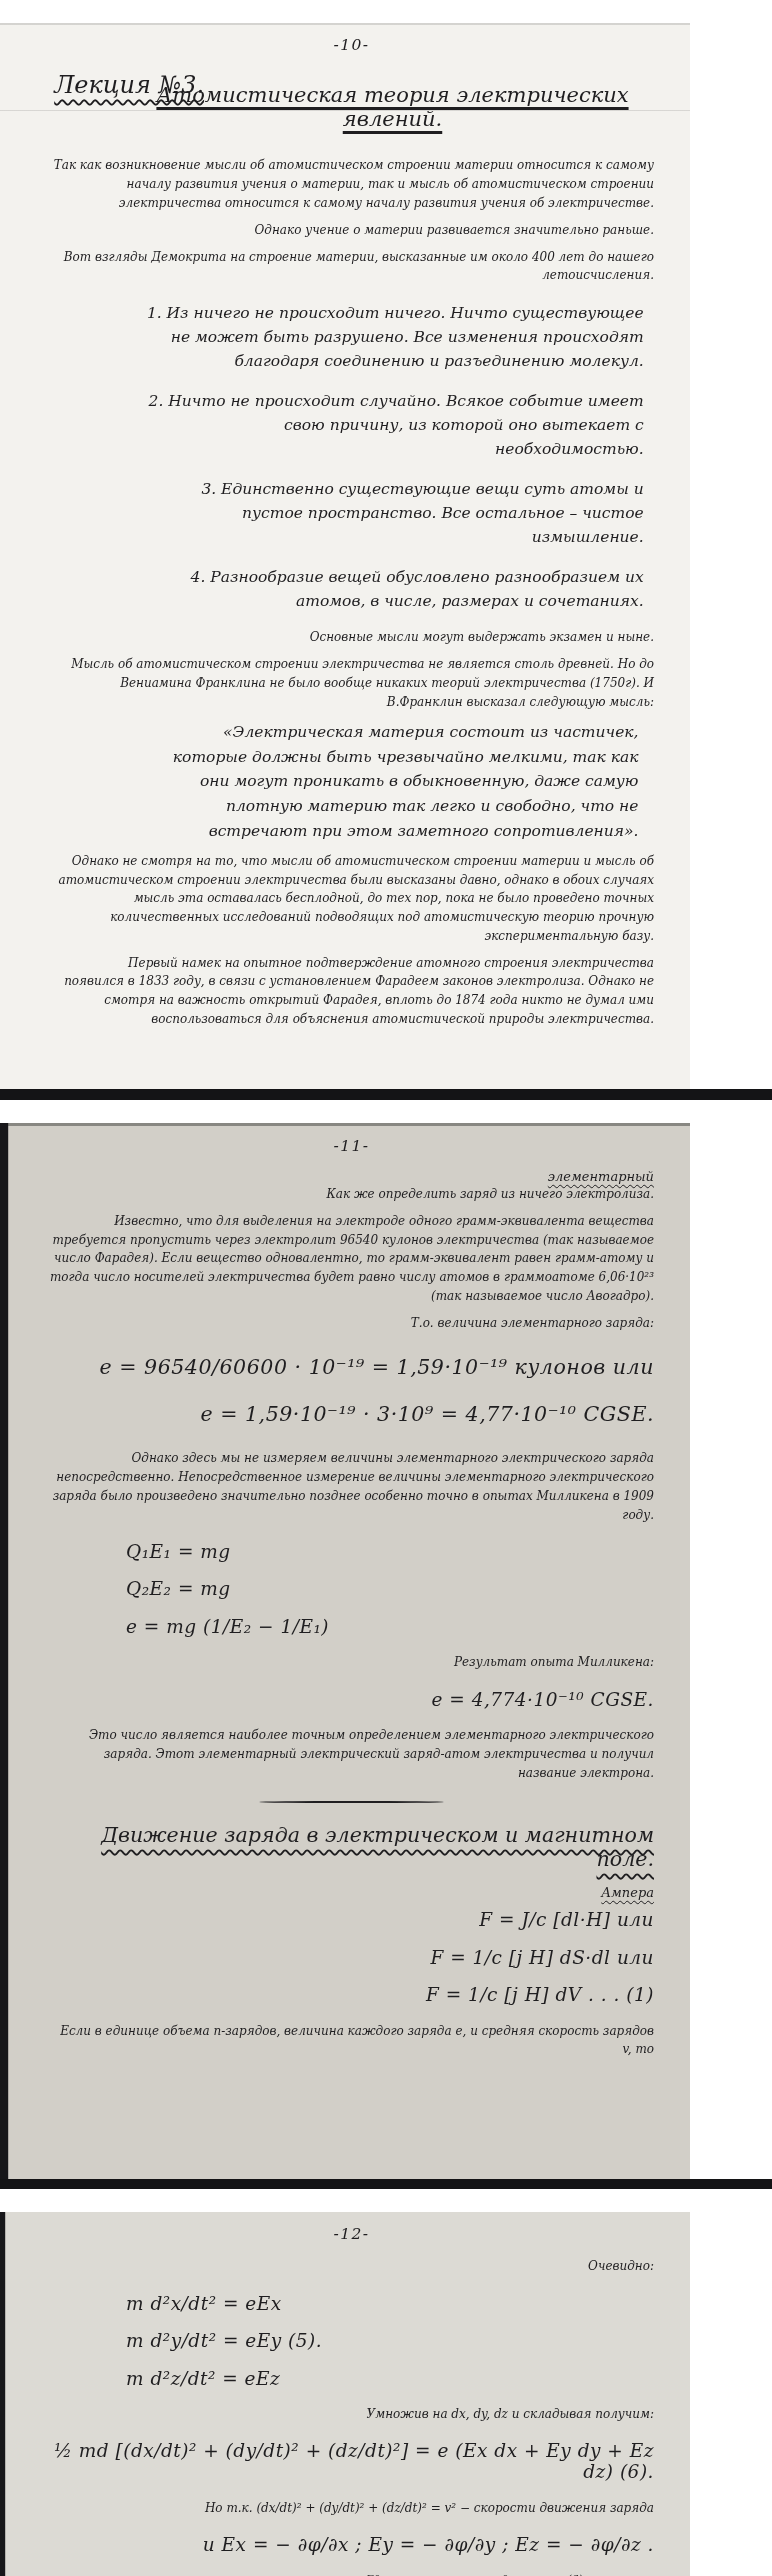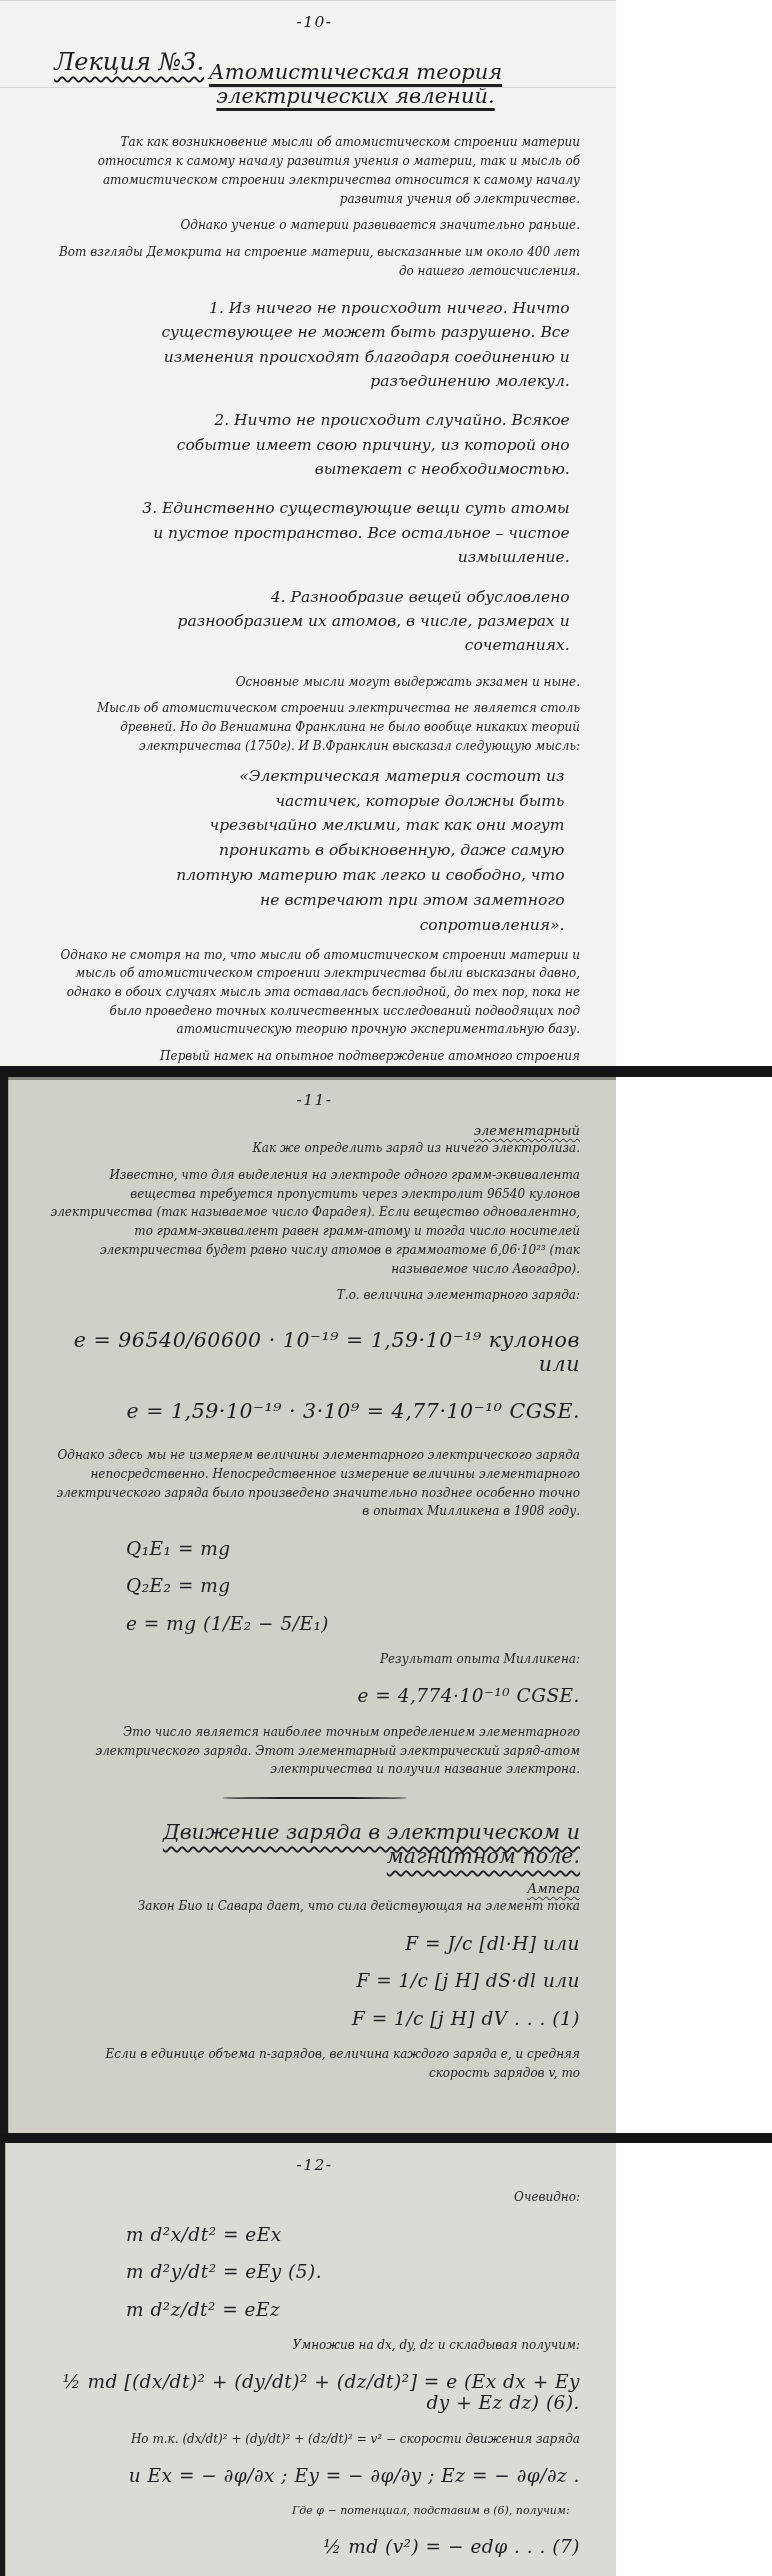--- a/index.html
+++ b/index.html
@@ -4,22 +4,22 @@
 <style>
   html { background:#ffffff; }
   body {
     margin:0; width:773px;
     font-family:"DejaVu Serif","Liberation Serif",serif;
     font-style:italic;
     color:var(--ink,#1f1e20);
   }
   [data-name="scan"] { width:773px; }
   .page {
-    position:relative; width:616px; box-sizing:border-box;
-    overflow:hidden; padding:13.4px 36px 15.5px 49px;
+    position:relative; width:690px; box-sizing:border-box;
+    overflow:hidden; padding:13.4px 36px 15.5px 49px;margin-top:23px;
   }
   .page-10 { height:1066px; background:var(--paper-light,#f3f2ee);
     background-image:linear-gradient(to bottom, rgba(120,120,118,.25) 0 1.5px, transparent 1.5px),
                      linear-gradient(to bottom, transparent 0 87px, rgba(90,90,88,.18) 87px 88px, transparent 88px);
   }
   .page-11 { height:1056px; background:var(--paper-grey,#d2cfc8);
     box-shadow: inset 8.2px 0 0 #17171a, inset 0 3.1px 0 rgba(0,0,0,.35); }
   .page-12 { height:1131px; background:var(--paper-grey2,#dcdad4);
     box-shadow: inset 5.2px 0 0 #17171a; }
   .band { height:11.3px; background:var(--separator,#141416); }
@@ -54,31 +54,30 @@
   <section class="page page-10" data-name="page-10"><div class="ln pagenum" data-name="page-number">-10-</div><div class="ln h-left" data-name="lecture-heading">Лекция №3.</div><div class="ln h-center" data-name="document-title">Атомистическая теория электрических явлений.</div><div class="ln p" data-name="text-line">Так как возникновение мысли об атомистическом строении материи относится к самому началу развития учения о материи, так и мысль об атомистическом строении электричества относится к самому началу развития учения об электричестве.</div><div class="ln p p-indent" data-name="text-line">Однако учение о материи развивается значительно раньше.</div><div class="ln p" data-name="text-line">Вот взгляды Демокрита на строение материи, высказанные им около 400 лет до нашего летоисчисления.</div><div class="ln li" data-name="list-item">1. Из ничего не происходит ничего. Ничто существующее не может быть разрушено. Все изменения происходят благодаря соединению и разъединению молекул.</div><div class="ln li" data-name="list-item">2. Ничто не происходит случайно. Всякое событие имеет свою причину, из которой оно вытекает с необходимостью.</div><div class="ln li" data-name="list-item">3. Единственно существующие вещи суть атомы и пустое пространство. Все остальное – чистое измышление.</div><div class="ln li" data-name="list-item">4. Разнообразие вещей обусловлено разнообразием их атомов, в числе, размерах и сочетаниях.</div><div class="ln p" data-name="text-line">Основные мысли могут выдержать экзамен и ныне.</div><div class="ln p" data-name="text-line">Мысль об атомистическом строении электричества не является столь древней. Но до Вениамина Франклина не было вообще никаких теорий электричества (1750г). И В.Франклин высказал следующую мысль:</div><div class="ln quote" data-name="quote-line">«Электрическая материя состоит из частичек, которые должны быть чрезвычайно мелкими, так как они могут проникать в обыкновенную, даже самую плотную материю так легко и свободно, что не встречают при этом заметного сопротивления».</div><div class="ln p" data-name="text-line">Однако не смотря на то, что мысли об атомистическом строении материи и мысль об атомистическом строении электричества были высказаны давно, однако в обоих случаях мысль эта оставалась бесплодной, до тех пор, пока не было проведено точных количественных исследований подводящих под атомистическую теорию прочную экспериментальную базу.</div><div class="ln p p-indent" data-name="text-line">Первый намек на опытное подтверждение атомного строения электричества появился в 1833 году, в связи с установлением Фарадеем законов электролиза. Однако не смотря на важность открытий Фарадея, вплоть до 1874 года никто не думал ими воспользоваться для объяснения атомистической природы электричества.</div></section>
   <div class="band band-1" data-name="page-separator"></div>
   <section class="page page-11" data-name="page-11">
       <div class="ln pagenum" data-name="page-number">-11-</div>
       <div class="ln insert" data-name="inserted-word">элементарный</div>
       <div class="ln p" data-name="text-line">Как же определить заряд из ничего электролиза.</div>
       <div class="ln p" data-name="text-line">Известно, что для выделения на электроде одного грамм-эквивалента вещества требуется пропустить через электролит 96540 кулонов электричества (так называемое число Фарадея). Если вещество одновалентно, то грамм-эквивалент равен грамм-атому и тогда число носителей электричества будет равно числу атомов в граммоатоме 6,06·10²³ (так называемое число Авогадро).</div>
       <div class="ln p" data-name="text-line">Т.о. величина элементарного заряда:</div>
       <div class="ln formula f-big" data-name="formula-line">e = 96540/60600 · 10⁻¹⁹ = 1,59·10⁻¹⁹ кулонов   или</div>
       <div class="ln formula f-big" data-name="formula-line">e = 1,59·10⁻¹⁹ · 3·10⁹ = 4,77·10⁻¹⁰ CGSE.</div>
-      <div class="ln p" data-name="text-line">Однако здесь мы не измеряем величины элементарного электрического заряда непосредственно. Непосредственное измерение величины элементарного электрического заряда было произведено значительно позднее особенно точно в опытах Милликена в 1908 году.</div>
+      <div class="ln p" data-name="text-line">Однако здесь мы не измеряем величины элементарного электрического заряда непосредственно. Непосредственное измерение величины элементарного электрического заряда было произведено значительно позднее особенно точно в опытах Милликена в 1909 году.</div>
       <div class="ln formula f-left" data-name="formula-line">Q₁E₁ = mg</div>
       <div class="ln formula f-left" data-name="formula-line">Q₂E₂ = mg</div>
-      <div class="ln formula f-left" data-name="formula-line">e = mg (1/E₂ − 5/E₁)</div>
+      <div class="ln formula f-left" data-name="formula-line">e = mg (1/E₂ − 1/E₁)</div>
       <div class="ln p p-indent" data-name="text-line">Результат опыта Милликена:</div>
       <div class="ln formula" data-name="formula-line">e = 4,774·10⁻¹⁰ CGSE.</div>
       <div class="ln p" data-name="text-line">Это число является наиболее точным определением элементарного электрического заряда. Этот элементарный электрический заряд-атом электричества и получил название электрона.</div>
       <div class="ln divider" data-name="end-divider"></div>
       <div class="ln h-underline" data-name="section-heading">Движение заряда в электрическом и магнитном поле.</div>
       <div class="ln insert ml-560" data-name="inserted-word">Ампера</div>
-      <div class="ln p p-indent" data-name="text-line">Закон Био и Савара дает, что сила действующая на элемент тока</div>
       <div class="ln formula" data-name="formula-line">F = J/c [dl·H]   или</div>
       <div class="ln formula" data-name="formula-line">F = 1/c [j H] dS·dl   или</div>
       <div class="ln formula" data-name="formula-line">F = 1/c [j H] dV . . . (1)</div>
       <div class="ln p" data-name="text-line">Если в единице объема n-зарядов, величина каждого заряда e, и средняя скорость зарядов v, то</div>
     </section>
   <div class="band band-2" data-name="page-separator"></div>
   <section class="page page-12" data-name="page-12">
       <div class="ln pagenum" data-name="page-number">-12-</div>
       <div class="ln p" data-name="text-line">Очевидно:</div>
       <div class="ln formula f-left" data-name="formula-line">m d²x/dt² = eEx</div>

